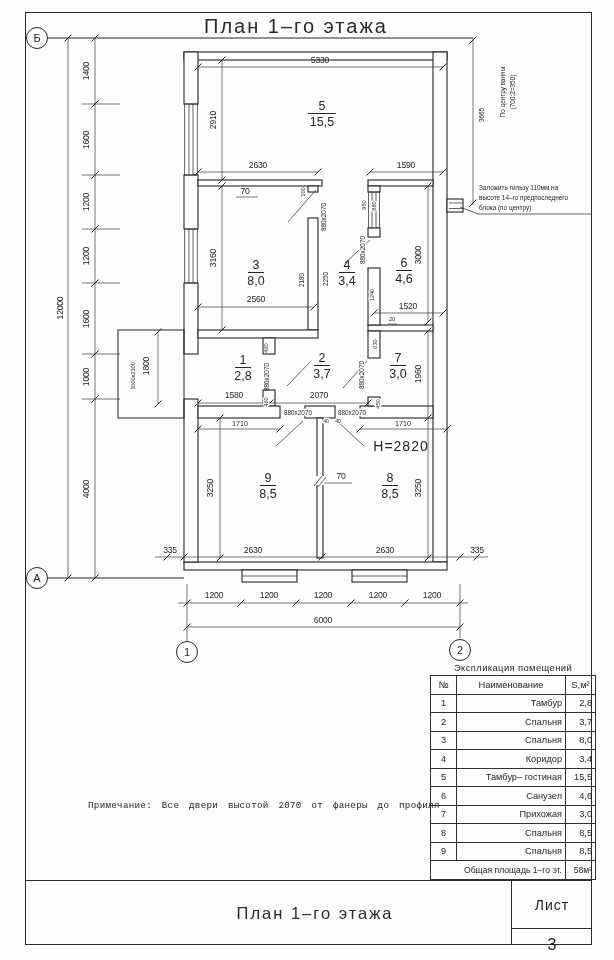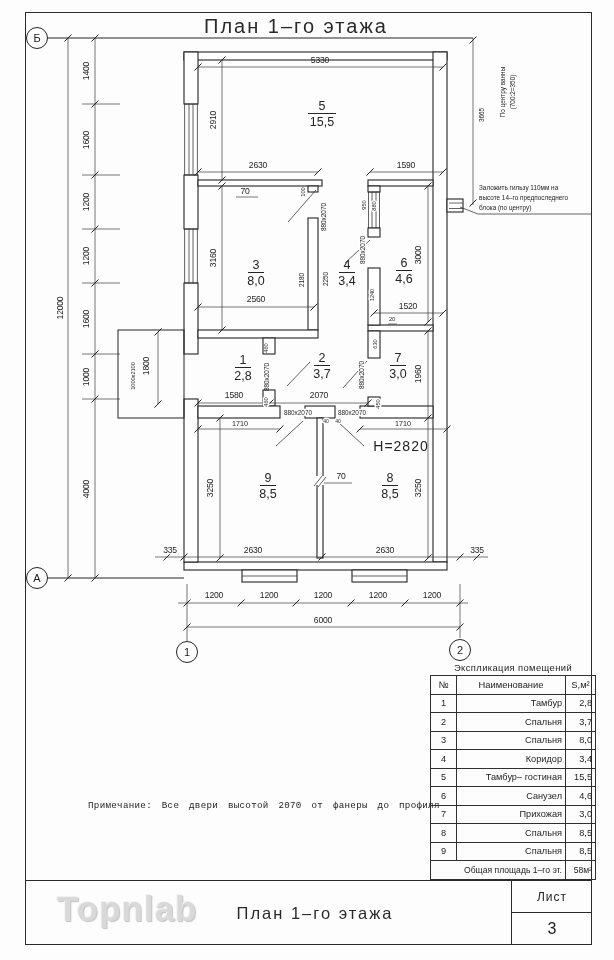--- a/index.html
+++ b/index.html
@@ -32,22 +32,22 @@
   .xtable td{border:1px solid #2f2f2f;font-size:9.2px;padding:1px 3px;height:15.5px;
              overflow:hidden;white-space:nowrap;text-align:right;}
   .xtable td.c{text-align:center;}
   .xtable tr.hd td{text-align:center;font-size:9.4px;}
   .xtable td.ft{font-size:8.6px;}
   .titleblock{position:absolute;left:25px;top:880px;width:567px;height:65px;
               border-top:1.6px solid #2a2a2a;box-sizing:border-box;}
   .tb-title{position:absolute;left:140px;top:0;width:300px;height:100%;display:flex;
             align-items:center;justify-content:center;font-size:16.5px;letter-spacing:2px;color:#2a2a2a;}
   .tb-right{position:absolute;right:0;top:0;width:81px;height:100%;border-left:1.6px solid #2a2a2a;box-sizing:border-box;}
-  .tb-sheet-label{height:32px;border-bottom:1.6px solid #2a2a2a;display:flex;align-items:center;
-                  justify-content:center;font-size:12px;letter-spacing:1px;box-sizing:border-box;}
+  .tb-sheet-label{height:48px;border-bottom:1.6px solid #2a2a2a;display:flex;align-items:center;
+                  justify-content:center;font-size:14px;letter-spacing:1px;box-sizing:border-box;}
   .tb-sheet-num{height:31px;display:flex;align-items:center;justify-content:center;font-size:16px;}
   .watermark{position:absolute;left:32px;top:8px;font-size:35px;font-weight:bold;letter-spacing:1px;
              color:#d9d9d9;text-shadow:-1px -1px 0 #f2f2f2,1px 1px 1px #c2c2c2;}
 </style>
 </head>
 <body>
 
 <div class="canvas">
   <div class="frame"></div>
   <div class="top-title">План 1–го этажа</div>
@@ -430,20 +430,19 @@
           </tr>
       <tr>
         <td class="ft" colspan="2">Общая площадь 1–го эт.</td>
         <td class="ft">58м²</td>
       </tr>
     </tbody>
       </table>
   </div>
 
   <div class="titleblock">
-    <div class="watermark">Topnlab</div>
     <div class="tb-title">План 1–го этажа</div>
     <div class="tb-right">
       <div class="tb-sheet-label">Лист</div>
       <div class="tb-sheet-num">3</div>
     </div>
   </div>
 </div>
 
 </body></html>

